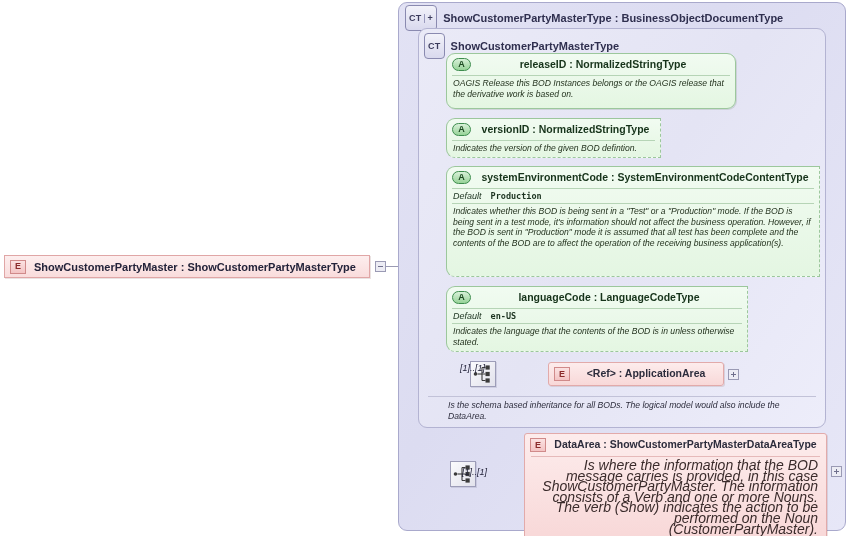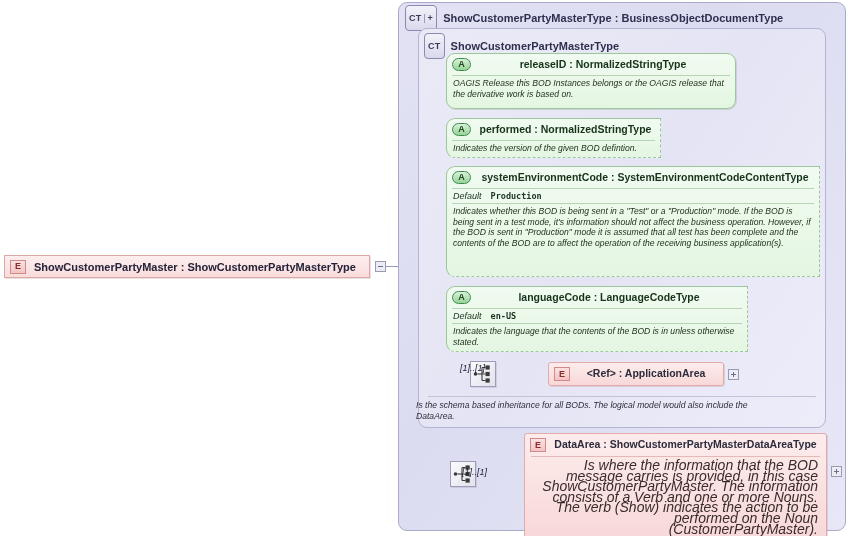--- a/index.html
+++ b/index.html
@@ -219,21 +219,21 @@
       <span class="badge badge-a">A</span>
       <span class="attr-name">releaseID : NormalizedStringType</span>
     </div>
     <div class="attr-sep"></div>
     <div class="attr-doc">OAGIS Release this BOD Instances belongs or the OAGIS release that the derivative work is based on.</div>
   </div>
 
   <div class="attr-box" style="left:446px; top:118px; width:215px; height:40px;">
     <div class="attr-head">
       <span class="badge badge-a">A</span>
-      <span class="attr-name">performed : NormalizedStringType</span>
+      <span class="attr-name">versionID : NormalizedStringType</span>
     </div>
     <div class="attr-sep"></div>
     <div class="attr-doc">Indicates the version of the given BOD defintion.</div>
   </div>
 
   <div class="attr-box" style="left:446px; top:166px; width:374px; height:111px;">
     <div class="attr-head">
       <span class="badge badge-a">A</span>
       <span class="attr-name">systemEnvironmentCode : SystemEnvironmentCodeContentType</span>
     </div>
@@ -282,21 +282,21 @@
         <span class="badge badge-e">E</span>
         <span class="el-name">&lt;Ref&gt;      : ApplicationArea</span>
       </div>
     </div>
     <div class="el-toggle-wrap">
       <div class="toggle plus"></div>
     </div>
   </div>
 
   <div class="frame-doc-sep" style="left:428px; top:396px; width:388px;"></div>
-  <div class="frame-doc" style="left:416px; top:400px; width:370px;">Is the schema based inheritance for all BODs. The logical model would also include the DataArea.</div>
+  <div class="frame-doc" style="left:448px; top:400px; width:370px;">Is the schema based inheritance for all BODs. The logical model would also include the DataArea.</div>
 
   <div class="seq" style="left:450px; top:461px;">
     <svg width="24" height="24" viewBox="0 0 24 24">
       <g fill="#3b3b3b" stroke="#3b3b3b" stroke-width="1.1">
         <circle cx="4.5" cy="12" r="1.8" stroke="none"></circle>
         <path d="M6.5 12 H 11" fill="none"></path>
         <path d="M11 5.5 V 18.5" fill="none"></path>
         <path d="M11 5.5 H 14.5 M11 12 H 14.5 M11 18.5 H 14.5" fill="none"></path>
         <rect x="14.5" y="3.4" width="4.2" height="4.2" stroke="none"></rect>
         <rect x="14.5" y="9.9" width="4.2" height="4.2" stroke="none"></rect>

